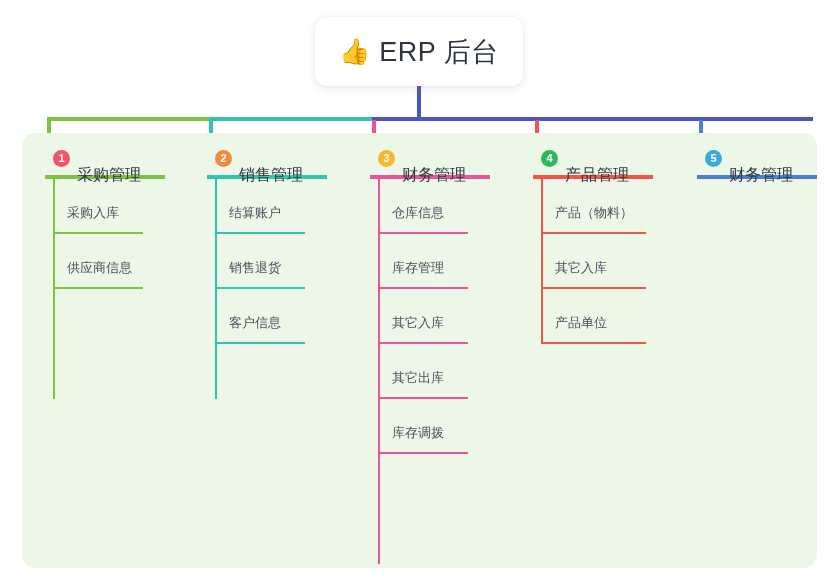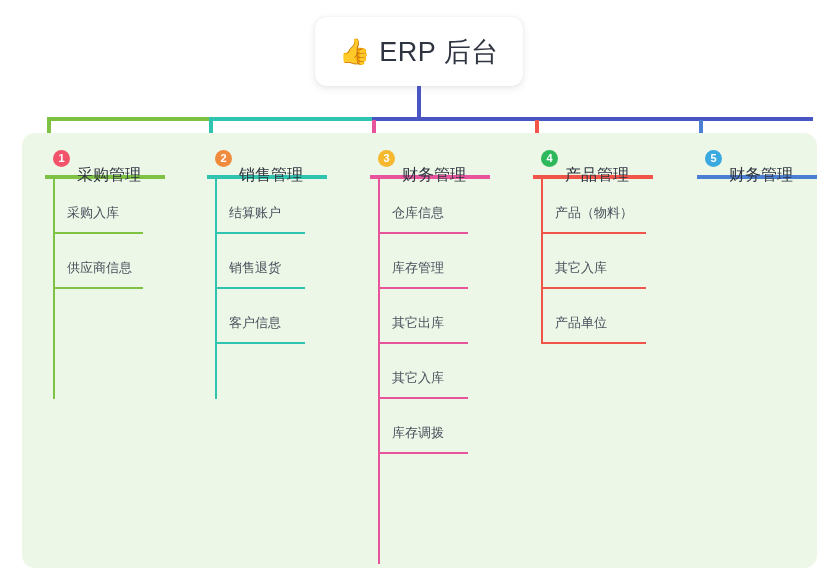--- a/index.html
+++ b/index.html
@@ -226,25 +226,25 @@
           <div class="trunk" style="background: rgb(232, 84, 155); height: 385px;"></div>
           <div class="item">
             <span class="item-label">仓库信息</span>
             <div class="item-underline" style="background: rgb(232, 84, 155); width: 90px;"></div>
           </div>
           <div class="item">
             <span class="item-label">库存管理</span>
             <div class="item-underline" style="background: rgb(232, 84, 155); width: 90px;"></div>
           </div>
           <div class="item">
+            <span class="item-label">其它入库</span>
+            <div class="item-underline" style="background: rgb(232, 84, 155); width: 90px;"></div>
+          </div>
+          <div class="item">
             <span class="item-label">其它出库</span>
-            <div class="item-underline" style="background: rgb(232, 84, 155); width: 90px;"></div>
-          </div>
-          <div class="item">
-            <span class="item-label">其它入库</span>
             <div class="item-underline" style="background: rgb(232, 84, 155); width: 90px;"></div>
           </div>
           <div class="item">
             <span class="item-label">库存调拨</span>
             <div class="item-underline" style="background: rgb(232, 84, 155); width: 90px;"></div>
           </div>
         </div>
       </div>
       <div class="column" style="left: 533px;">
         <div class="col-head">

